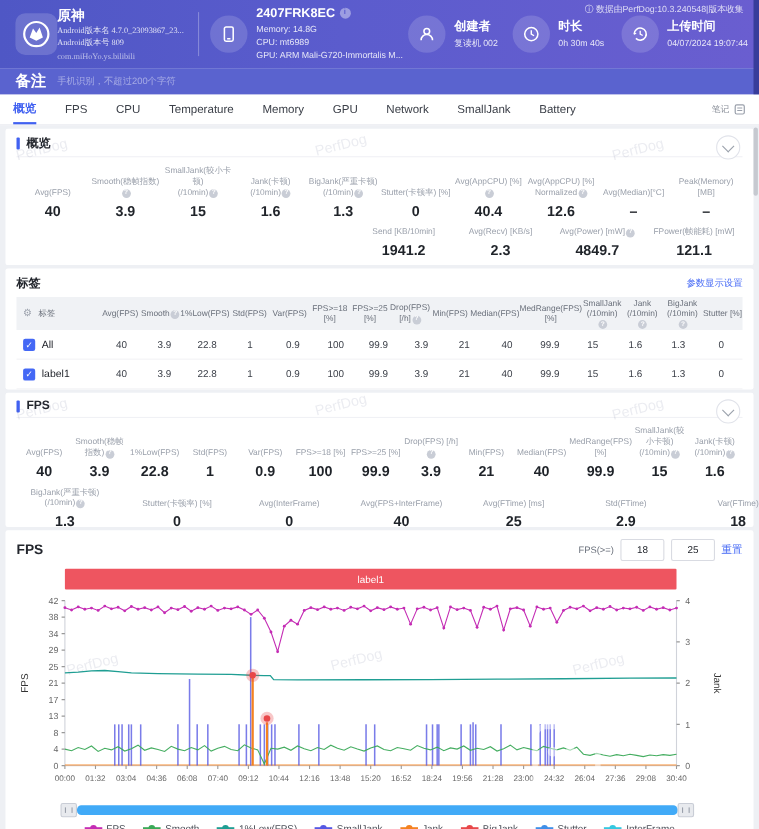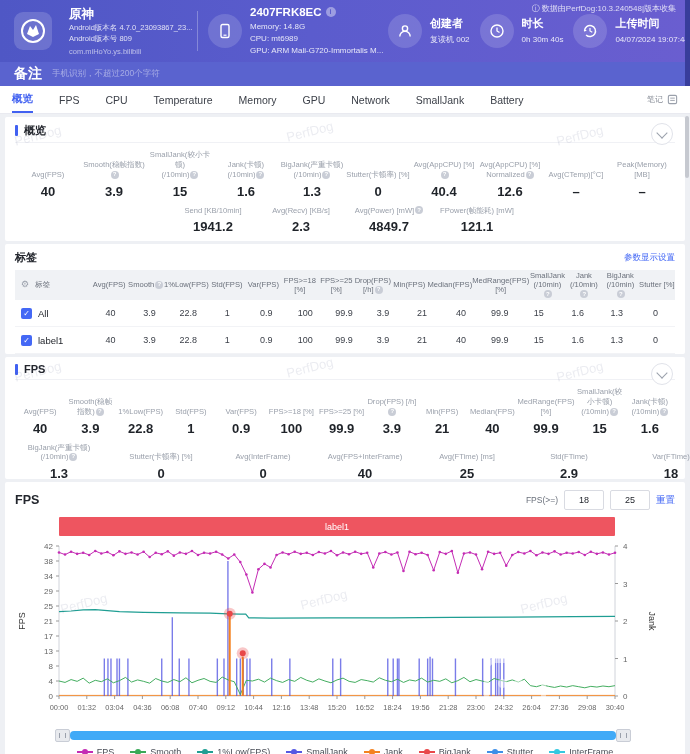--- a/index.html
+++ b/index.html
@@ -2,21 +2,21 @@
 <html><head>
 <meta charset="utf-8">
 <style>
   html,body{margin:0;padding:0;}
   body{width:690px;height:754px;overflow:hidden;position:relative;background:#eef0f4;
        font-family:"Liberation Sans","DejaVu Sans",sans-serif;color:#23262d;}
   
   .hdr{height:62px;background:linear-gradient(90deg,#4f57c5,#5b5ccd 45%,#6a5ed0);display:flex;align-items:center;position:relative;}
   .hdr-ver{position:absolute;top:3px;right:14px;font-size:8px;color:rgba(255,255,255,.78);}
   .app-tile{width:38px;height:38px;border-radius:9px;background:rgba(255,255,255,.16);margin-left:14px;display:flex;align-items:center;justify-content:center;flex:none;}
-  .app-info{margin-left:17px;width:118px;flex:none;}
+  .app-info{margin-left:0;width:118px;flex:none;font-family:Liberation Serif, serif;}
   .app-name{font-size:12.5px;font-weight:bold;color:#fff;}
   .app-line{font-size:7.5px;color:rgba(255,255,255,.82);line-height:1.45;white-space:nowrap;}
   .app-pkg{font-size:7.5px;color:rgba(255,255,255,.6);margin-top:2px;}
   .hdr-div{width:1px;height:40px;background:rgba(255,255,255,.28);margin:0 10px;flex:none;}
   .hcirc{width:34px;height:34px;border-radius:50%;background:rgba(255,255,255,.15);display:flex;align-items:center;justify-content:center;flex:none;}
   .hblk{margin-left:8px;margin-right:10px;}
   .hblk .t{font-size:11px;font-weight:bold;color:#fff;white-space:nowrap;}
   .hblk .v{font-size:8px;color:rgba(255,255,255,.85);margin-top:3px;line-height:1.5;white-space:nowrap;}
   .dev-name{font-size:11.5px;font-weight:bold;color:#fff;display:flex;align-items:center;gap:4px;}
   .i-badge{display:inline-flex;width:10px;height:10px;border-radius:50%;background:rgba(255,255,255,.4);color:#5b5ccd;font-size:7px;align-items:center;justify-content:center;font-weight:bold;}
@@ -220,29 +220,29 @@
       <div class="stat">
         <div class="stat-label">Avg(AppCPU) [%]<span class="info-ic">?</span></div>
         <div class="stat-value">40.4</div>
       </div>
       <div class="stat">
         <div class="stat-label">Avg(AppCPU) [%]
 Normalized<span class="info-ic">?</span></div>
         <div class="stat-value">12.6</div>
       </div>
       <div class="stat">
-        <div class="stat-label">Avg(CTemp)[°C]</div>
+        <div class="stat-label">Avg(Median)[°C]</div>
         <div class="stat-value">–</div>
       </div>
       <div class="stat">
         <div class="stat-label">Peak(Memory) [MB]</div>
         <div class="stat-value">–</div>
       </div>
     </div>
-  <div class="stats-row" id="ov-row2" style="justify-content:center;">
+  <div class="stats-row" id="ov-row2" style="justify-content:flex-end;">
       <div class="stat fix">
         <div class="stat-label">Send [KB/10min]</div>
         <div class="stat-value">1941.2</div>
       </div>
       <div class="stat fix">
         <div class="stat-label">Avg(Recv) [KB/s]</div>
         <div class="stat-value">2.3</div>
       </div>
       <div class="stat fix">
         <div class="stat-label">Avg(Power) [mW]<span class="info-ic">?</span></div>

